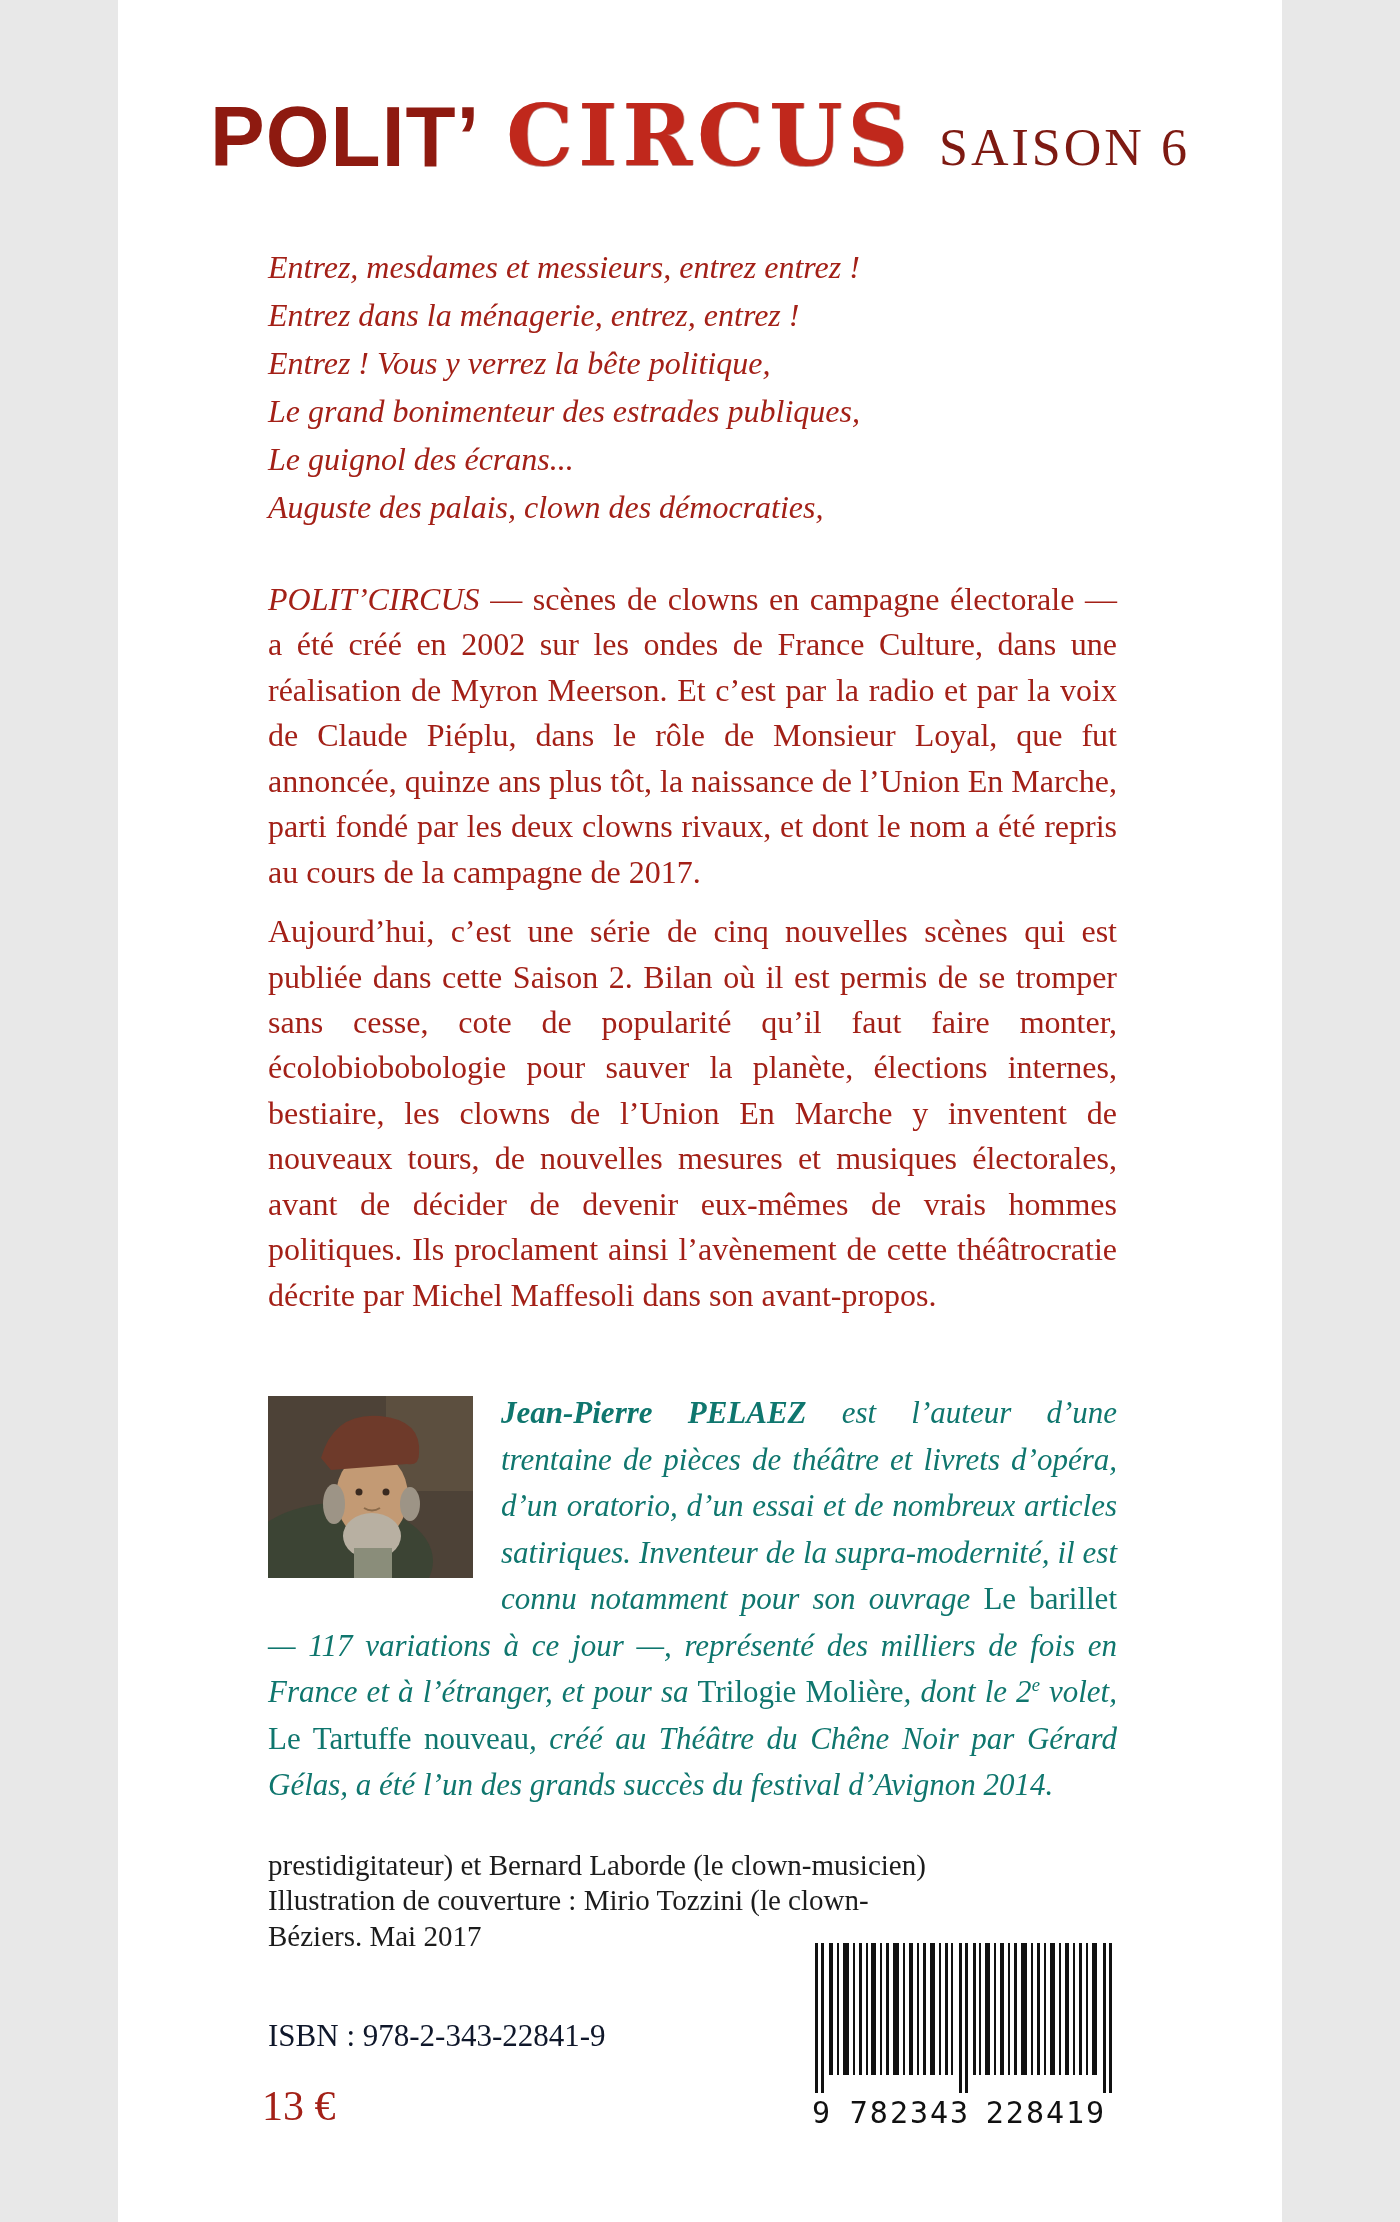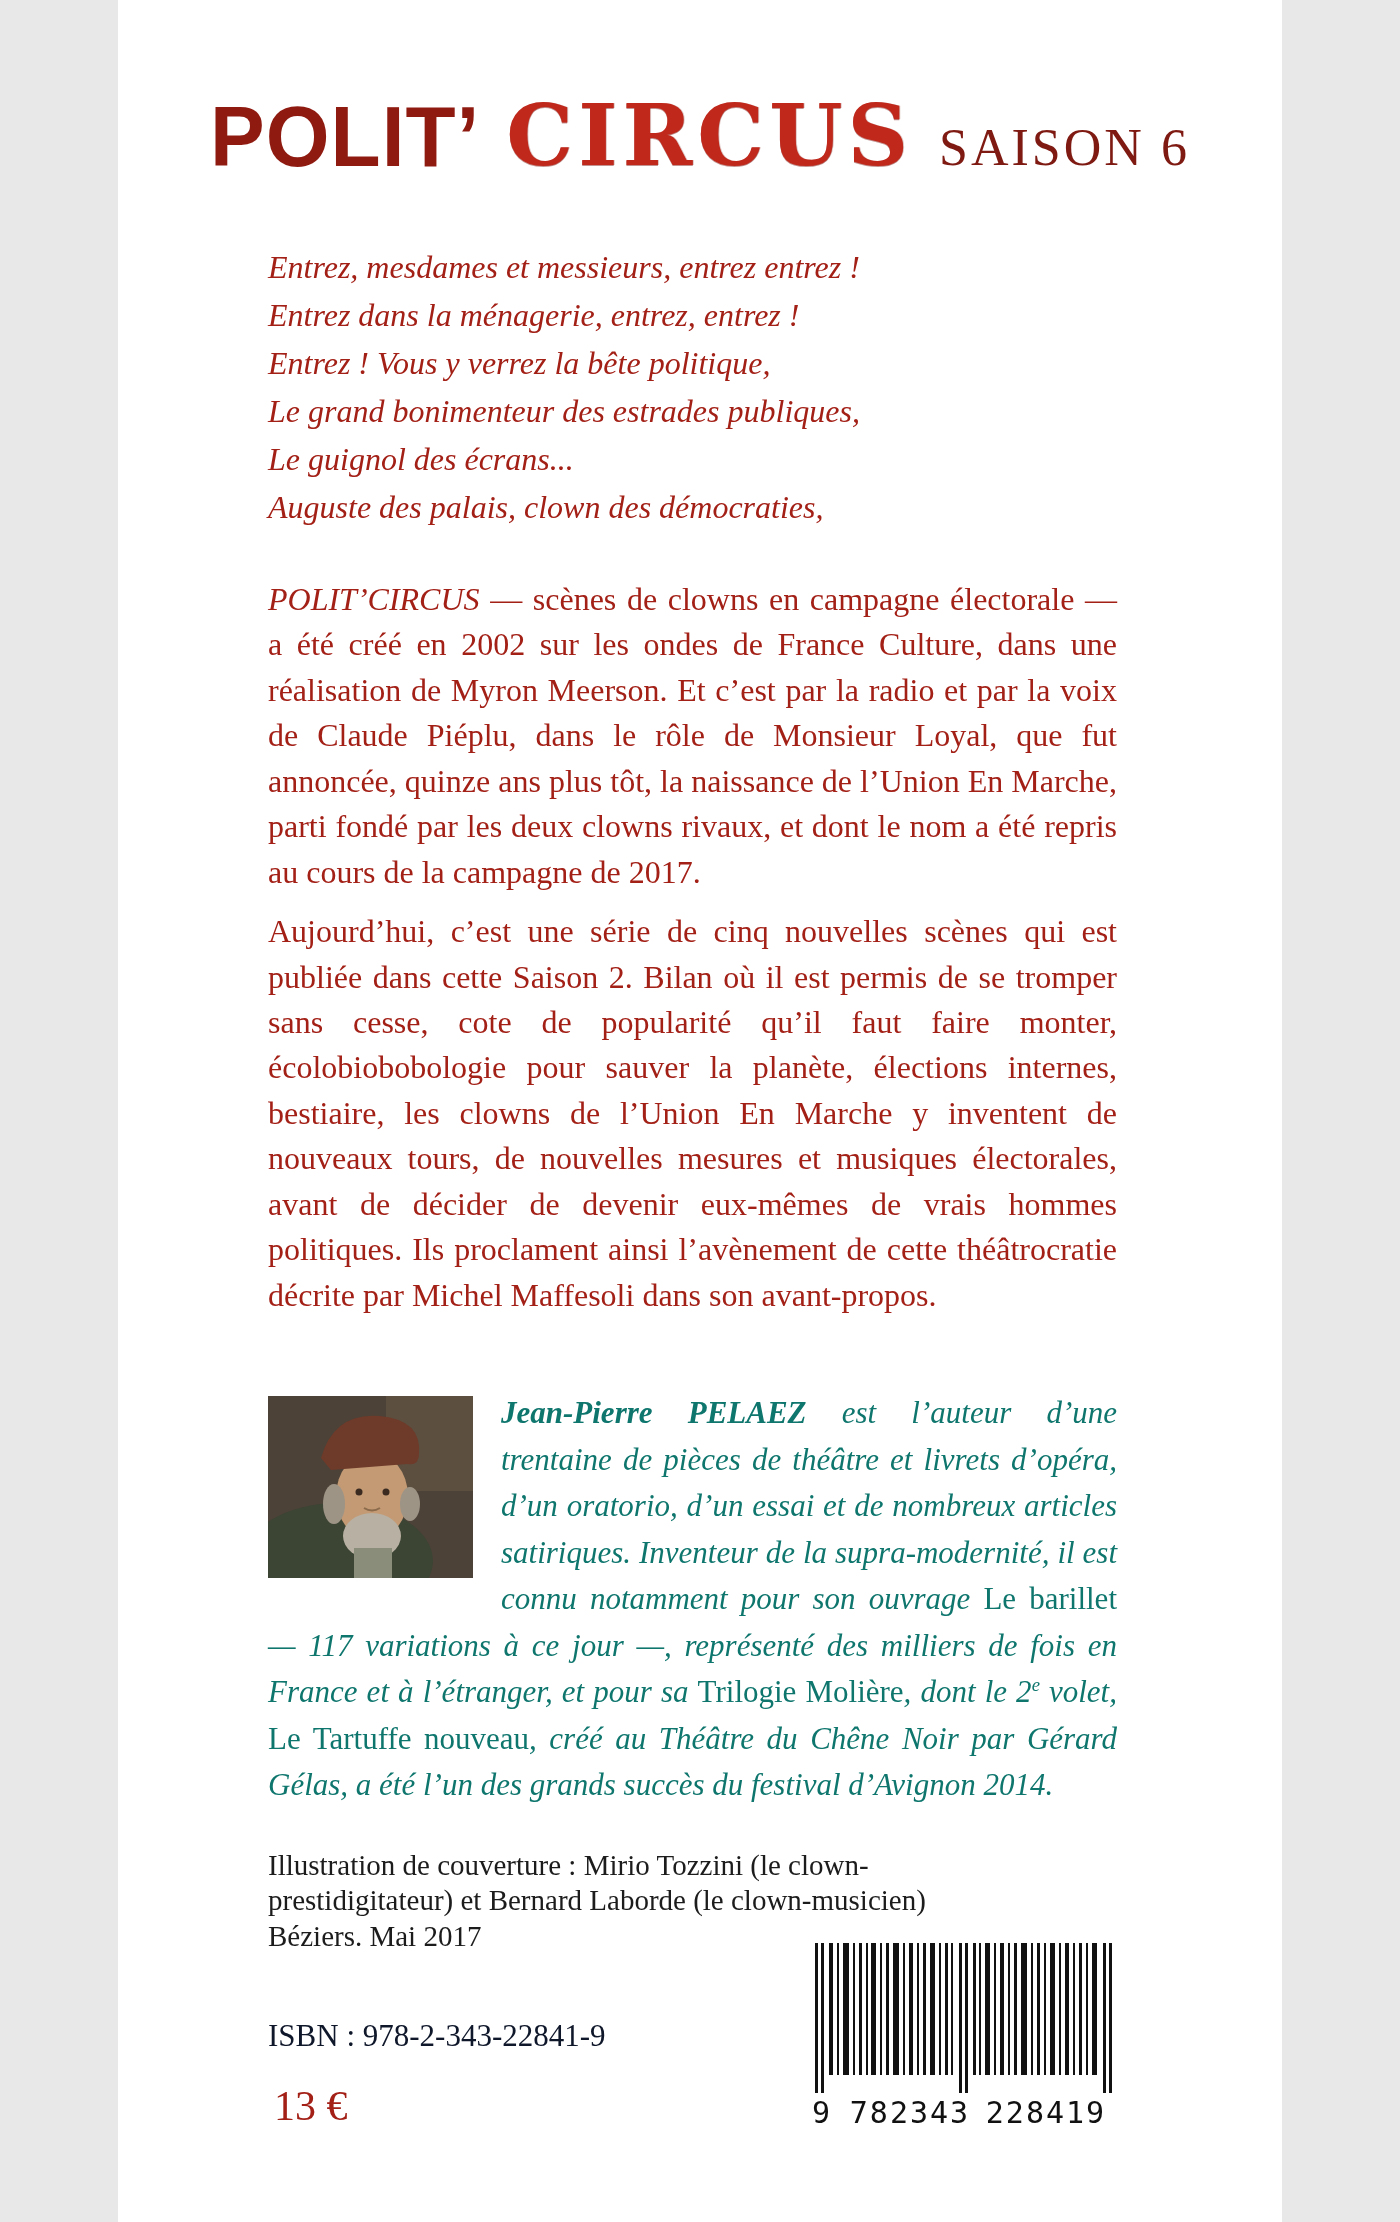--- a/index.html
+++ b/index.html
@@ -96,21 +96,21 @@
   }
   .isbn{
     position:absolute;
     left:150px;
     top:2018px;
     font-size:31px;
     color:#0f172a;
   }
   .price{
     position:absolute;
-    left:156px;
+    left:144px;
     top:2082px;
     font-size:42px;
     color:#a32017;
   }
   
   .barcode{
     position:absolute;
     right:168px;
     bottom:92px;
     width:302px;
@@ -167,22 +167,22 @@
         <path d="M53 62 Q66 16 112 20 Q154 24 151 58 Q151 70 139 68 L63 74 Z" fill="#6e3a2a"></path>
         <circle cx="91" cy="96" r="3.5" fill="#3a2a20"></circle>
         <circle cx="118" cy="96" r="3.5" fill="#3a2a20"></circle>
         <path d="M96 112 Q104 117 112 112" stroke="#8a6a4a" stroke-width="2" fill="none"></path>
         <rect x="86" y="152" width="38" height="30" fill="#8a8d7a"></rect>
       </svg>
     </span><span><span class="seg-bold-italic">Jean-Pierre PELAEZ </span><span class="seg-italic">est l’auteur d’une trentaine de pièces de théâtre et livrets d’opéra, d’un oratorio, d’un essai et de nombreux articles satiriques. Inventeur de la supra-modernité, il est connu notamment pour son ouvrage </span><span class="seg-roman">Le barillet</span><span class="seg-italic"> — 117 variations à ce jour —, représenté des milliers de fois en France et à l’étranger, et pour sa </span><span class="seg-roman">Trilogie Molière</span><span class="seg-italic">, dont le 2</span><span class="seg-italic-sup">e</span><span class="seg-italic"> volet, </span><span class="seg-roman">Le Tartuffe nouveau</span><span class="seg-italic">, créé au Théâtre du Chêne Noir par Gérard Gélas, a été l’un des grands succès du festival d’Avignon 2014.</span></span>
   </div>
 
   <div class="credits">
+      <div>prestidigitateur) et Bernard Laborde (le clown-musicien)</div>
       <div>Illustration de couverture : Mirio Tozzini  (le clown-</div>
-      <div>prestidigitateur) et Bernard Laborde (le clown-musicien)</div>
       <div>Béziers. Mai 2017</div>
     </div>
 
   <div class="isbn">ISBN : 978-2-343-22841-9</div>
 
   <div class="price">13 €</div>
 
   <div class="barcode">
     <svg viewBox="0 0 300 150" width="302" height="150">
 

